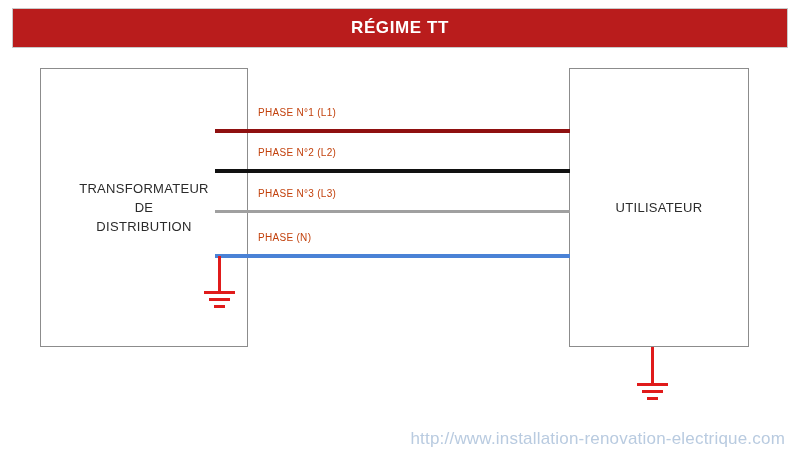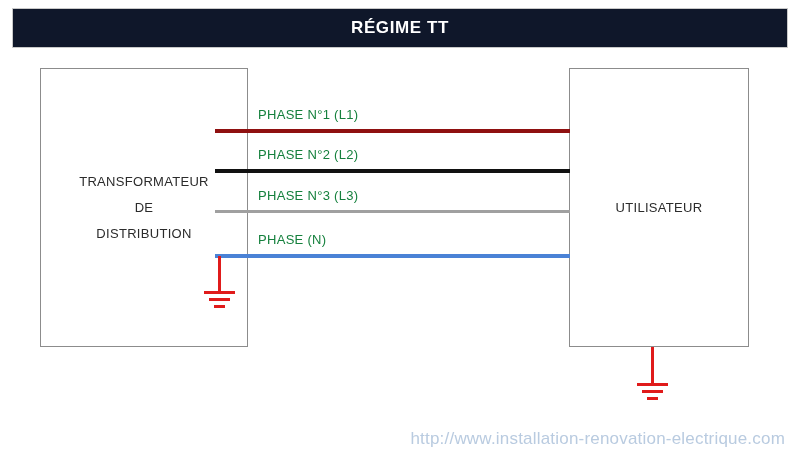--- a/index.html
+++ b/index.html
@@ -46,21 +46,21 @@
     background: #ffffff;
     box-sizing: border-box;
     display: flex;
     align-items: center;
     justify-content: center;
     text-align: center;
   }
   .box-label {
     color: #2b2b2b;
     font-size: 13px;
-    line-height: 26px;
+    line-height: 19px;
     letter-spacing: 0.3px;
     white-space: pre-line;
   }
   #box-transformer {
     left: 40px;
     top: 68px;
     width: 208px;
     height: 279px;
   }
   #box-user {
@@ -76,22 +76,22 @@
     left: 215px;
     width: 355px;
     height: 4px;
   }
   .conductor.thin { height: 3px; }
 
   
   .conductor-label {
     position: absolute;
     left: 258px;
-    font-size: 13px;
-    color: #15803d;
+    font-size: 10px;
+    color: #c2410c;
     letter-spacing: 0.3px;
     white-space: nowrap;
   }
 
   
   .earth {
     position: absolute;
     width: 34px;
   }
   .earth .stem {
@@ -119,21 +119,21 @@
     color: #b9cbe0;
     letter-spacing: 0.2px;
     white-space: nowrap;
   }
 </style>
 </head>
 <body>
 
 <div id="canvas">
 
-  <div class="title-bar" style="background: #0f172a;">
+  <div class="title-bar" style="background: #b91c1c;">
     <span class="title-text" style="color: rgb(255, 255, 255);">RÉGIME TT</span>
   </div>
 
   <div class="box" id="box-transformer">
     <span class="box-label">TRANSFORMATEUR
 DE
 DISTRIBUTION</span>
   </div>
 
   <div class="box" id="box-user">

